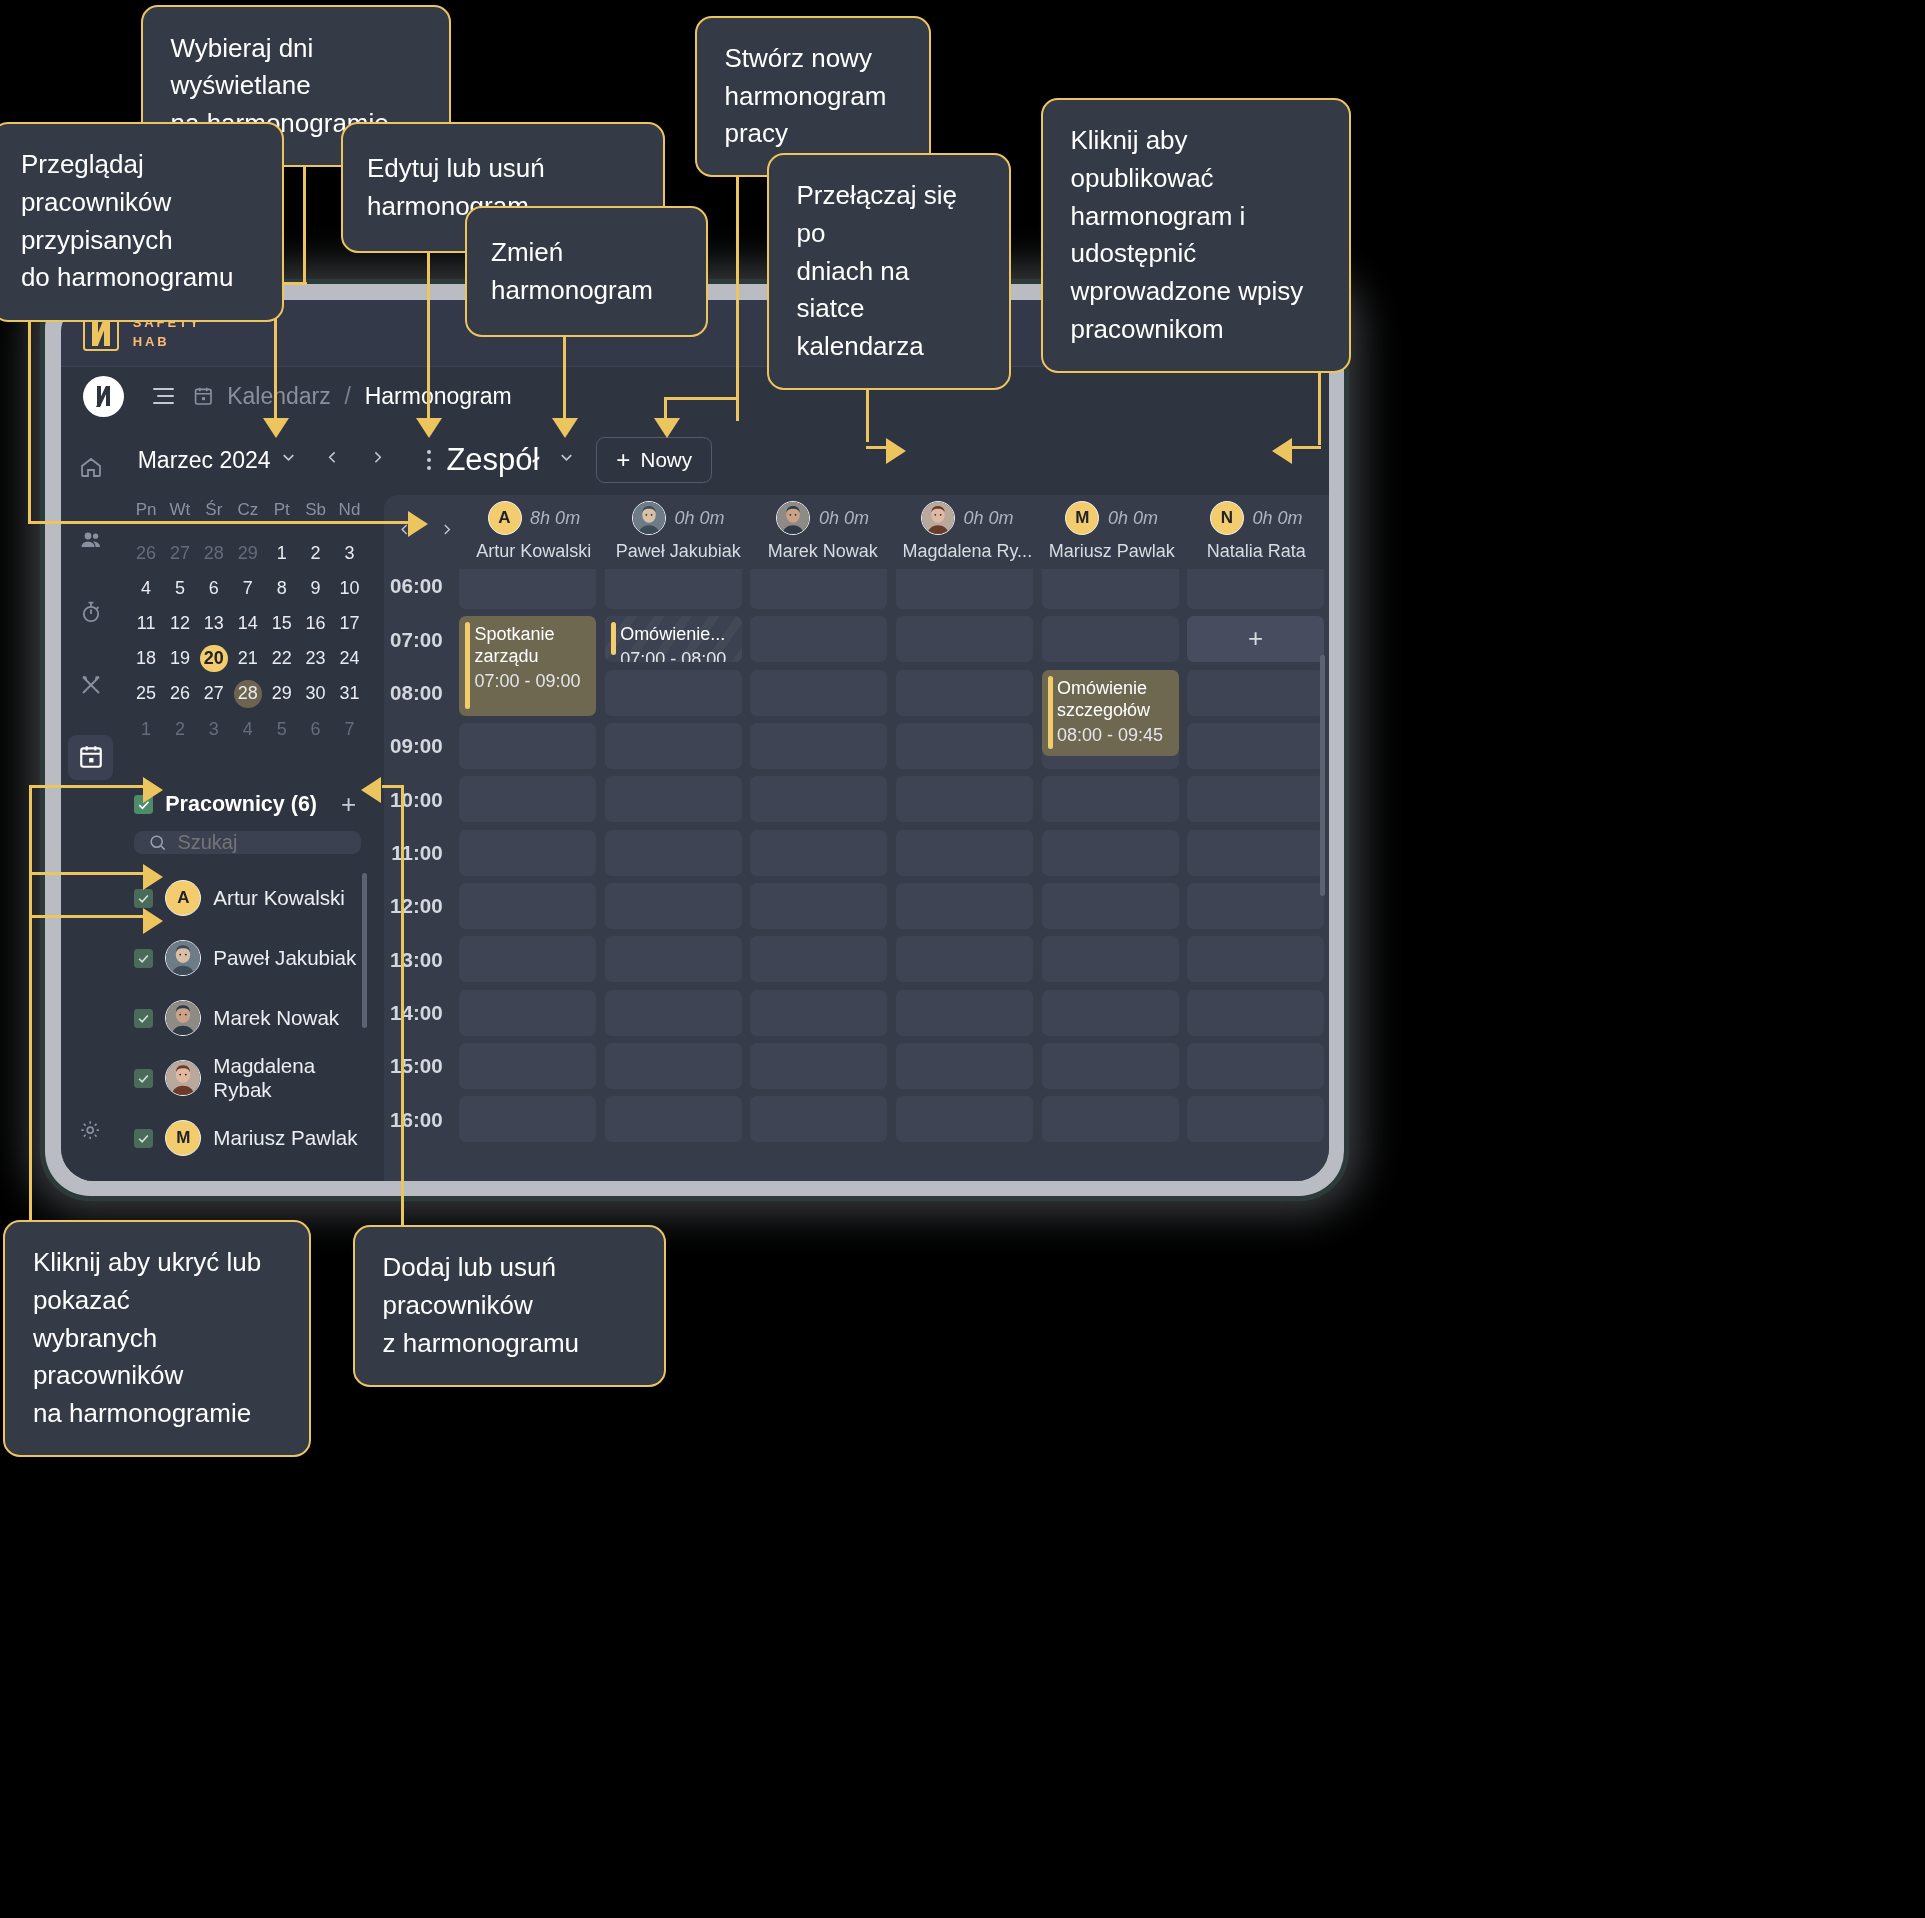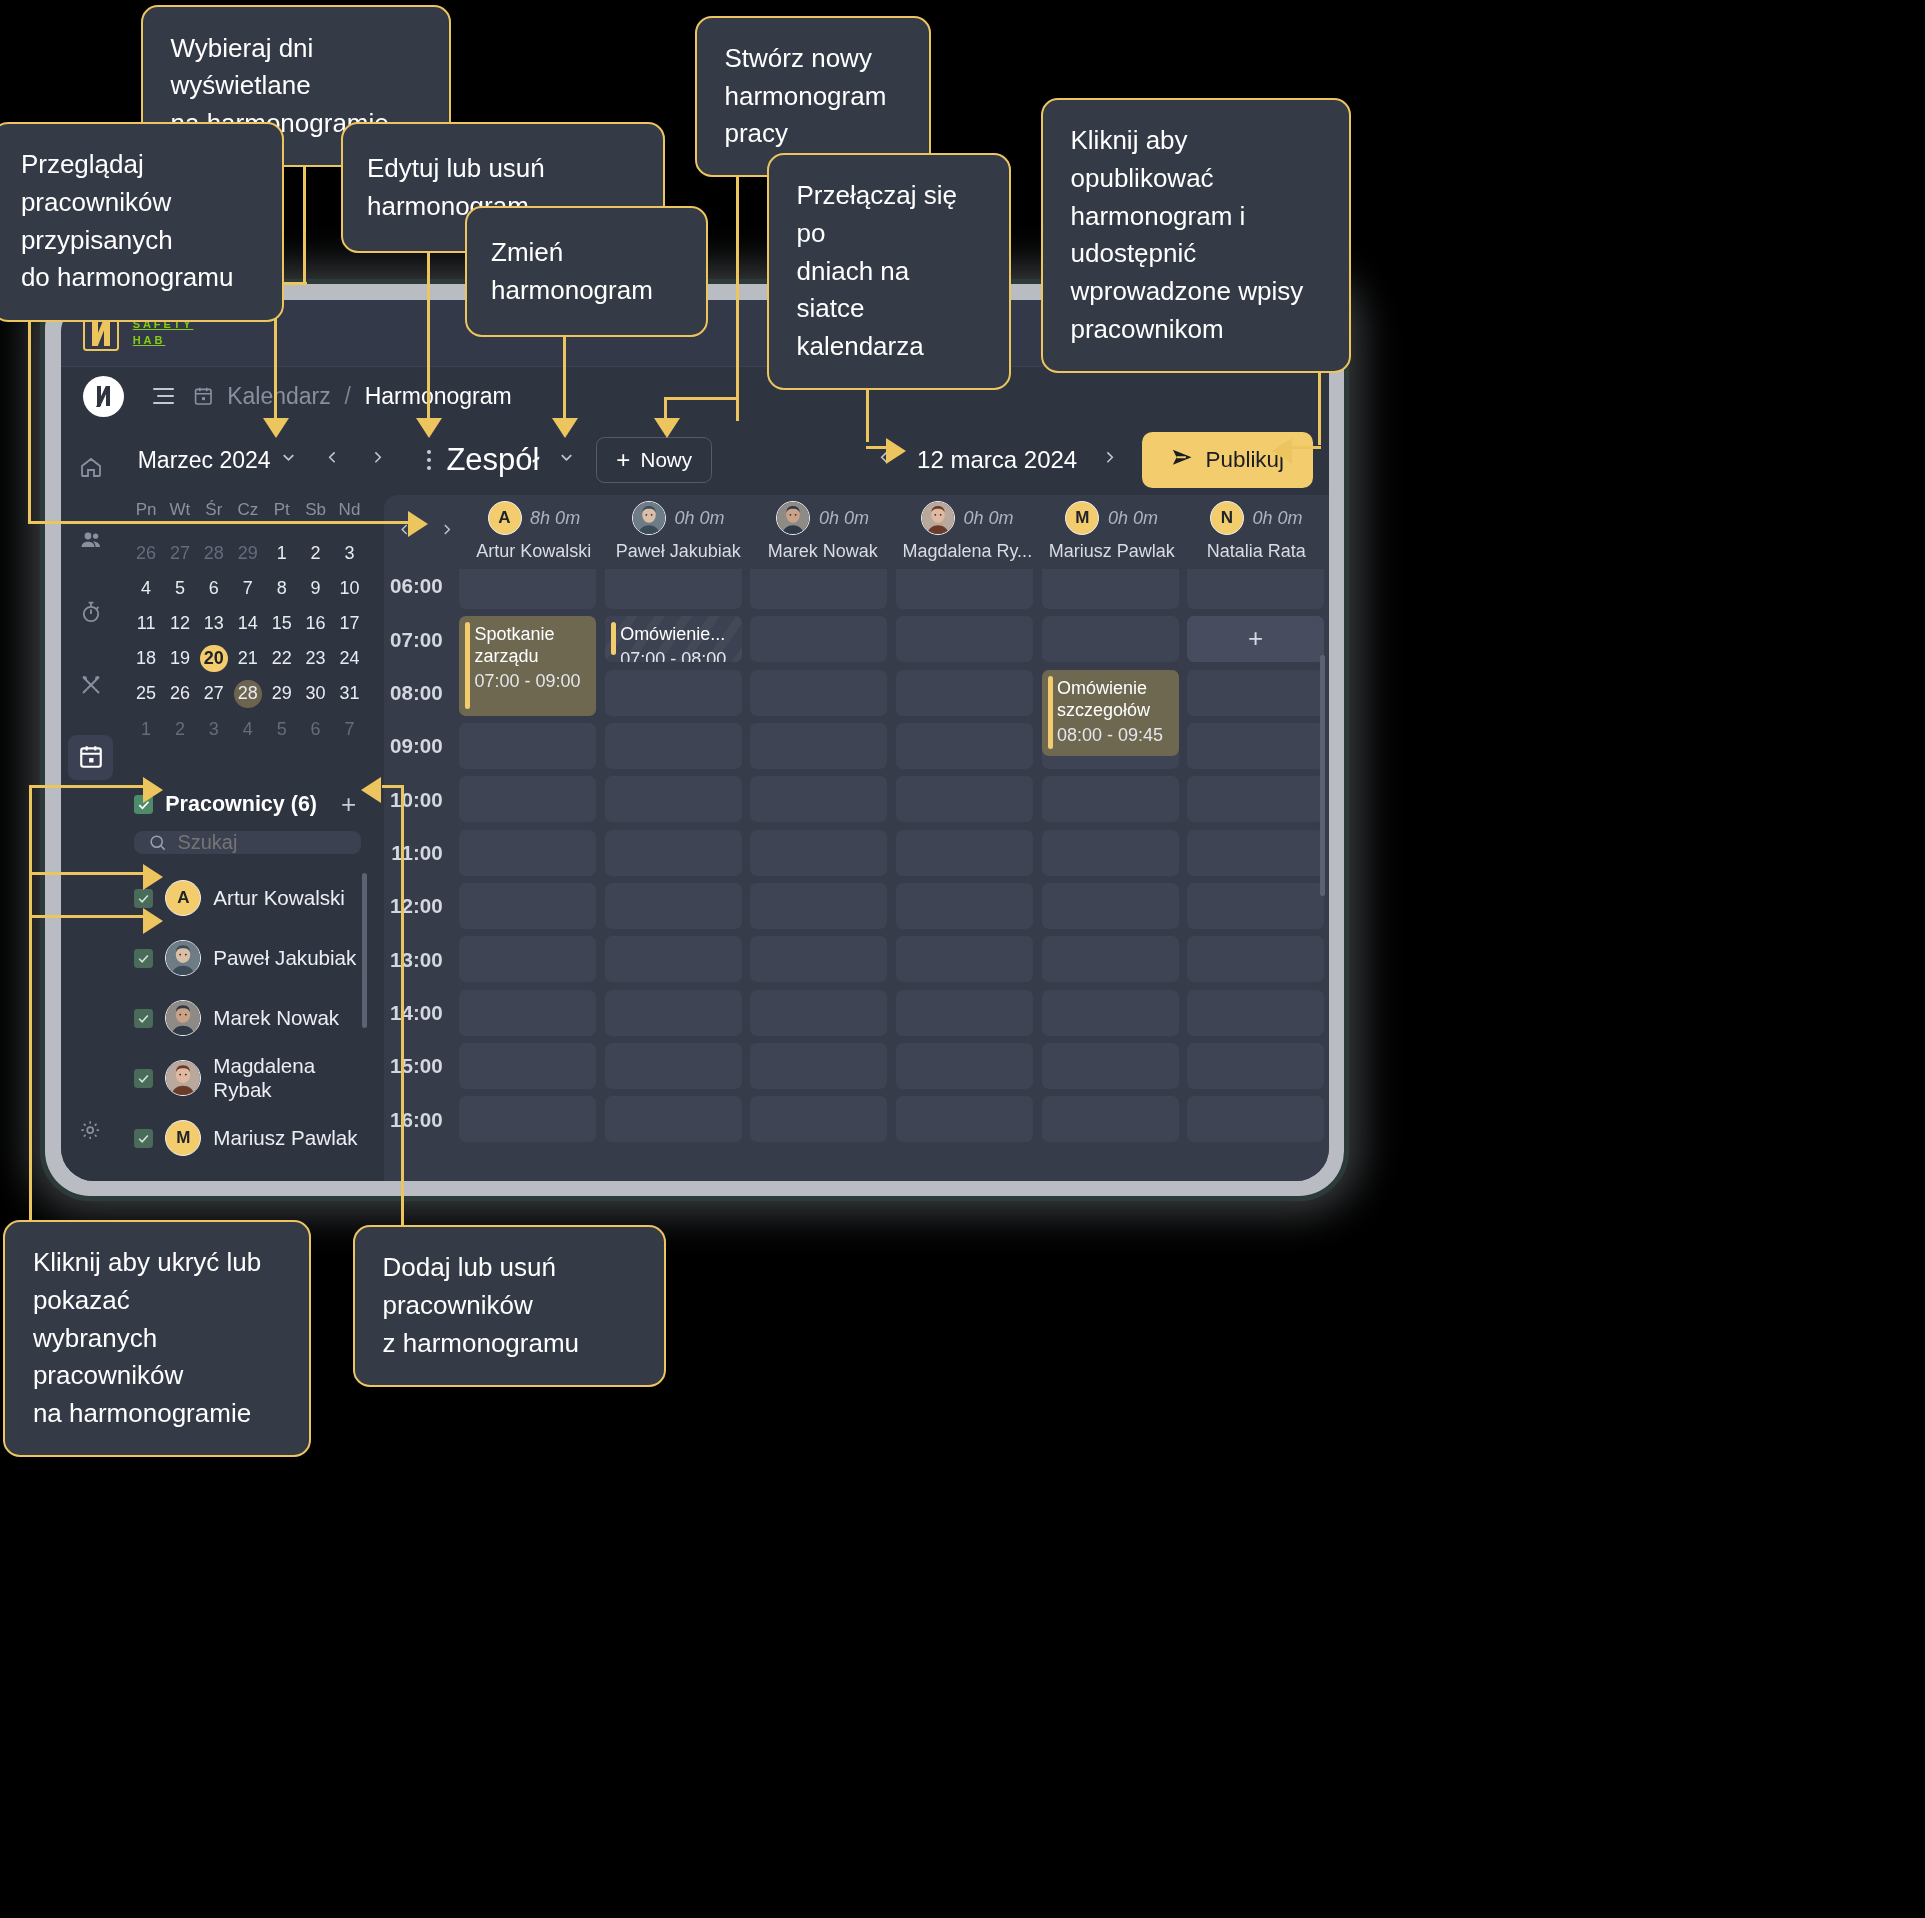--- a/index.html
+++ b/index.html
@@ -82,21 +82,21 @@
     background: #edc55e;
   }
   .brand-mark::after {
     content: ""; position: absolute; right: 6.9px; top: 3.4px; width: 6px; height: 26px;
     background: #edc55e;
   }
   .brand-slash {
     position: absolute; left: 13px; top: 3.4px; width: 5.2px; height: 26px;
     background: #edc55e; transform: skewX(-22deg);
   }
-  .brand-text { color: #84cc16; font-size: 11px; letter-spacing: 2.9px; font-weight: bold; line-height: 1.45; text-decoration: underline; }
+  .brand-text { color: #fdba74; font-size: 13px; letter-spacing: 2.9px; font-weight: bold; line-height: 1.45; }
   .topbar-right { margin-left: auto; display: flex; align-items: center; gap: 19px; }
   .bell { color: #d6d9e0; }
   .avatar-n {
     width: 38px; height: 38px; border-radius: 50%; border: 1.7px solid #edc55e;
     color: #edc55e; display: flex; align-items: center; justify-content: center;
     font-size: 17px; font-weight: bold;
   }
 
   
   .crumbrow {
@@ -463,42 +463,20 @@
           <span class="tb-team">Zespół</span>
           <span class="chev" style="margin-left:8.6px;">
             <svg width="19" height="19" viewBox="0 0 24 24" fill="none" stroke="currentColor" stroke-width="2.2">
                   <path d="M6 9l6 6 6-6"></path>
                 </svg>
           </span>
           <div class="btn-new">
             <span style="font-size:24px;line-height:0.8;">+</span>
             <span>Nowy</span>
           </div>
-          <div class="tb-right">
-            <span class="chev">
-              <svg width="17" height="20.6" viewBox="0 0 24 24" fill="none" stroke="currentColor" stroke-width="2.2">
-                    <path d="M15 5l-7 7 7 7"></path>
-                  </svg>
-            </span>
-            <span class="tb-date">12 marca 2024</span>
-            <span class="chev">
-              <svg width="17" height="20.6" viewBox="0 0 24 24" fill="none" stroke="currentColor" stroke-width="2.2">
-                    <path d="M9 5l7 7-7 7"></path>
-                  </svg>
-            </span>
-            <div class="btn-pub">
-              <span>
-                <svg width="22.4" height="22.4" viewBox="0 0 24 24" fill="currentColor">
-                      <path d="M2 4l20 8-20 8 4-8z"></path>
-                      <path d="M6 12h10" stroke="#f3cd6d" stroke-width="2"></path>
-                    </svg>
-              </span>
-              <span>Publikuj</span>
-            </div>
-          </div>
         </div>
 
         <div class="panes">
 
           <div class="leftpane">
 
             <div class="mini-head">
               <span>Pn</span>
               <span>Wt</span>
               <span>Śr</span>

